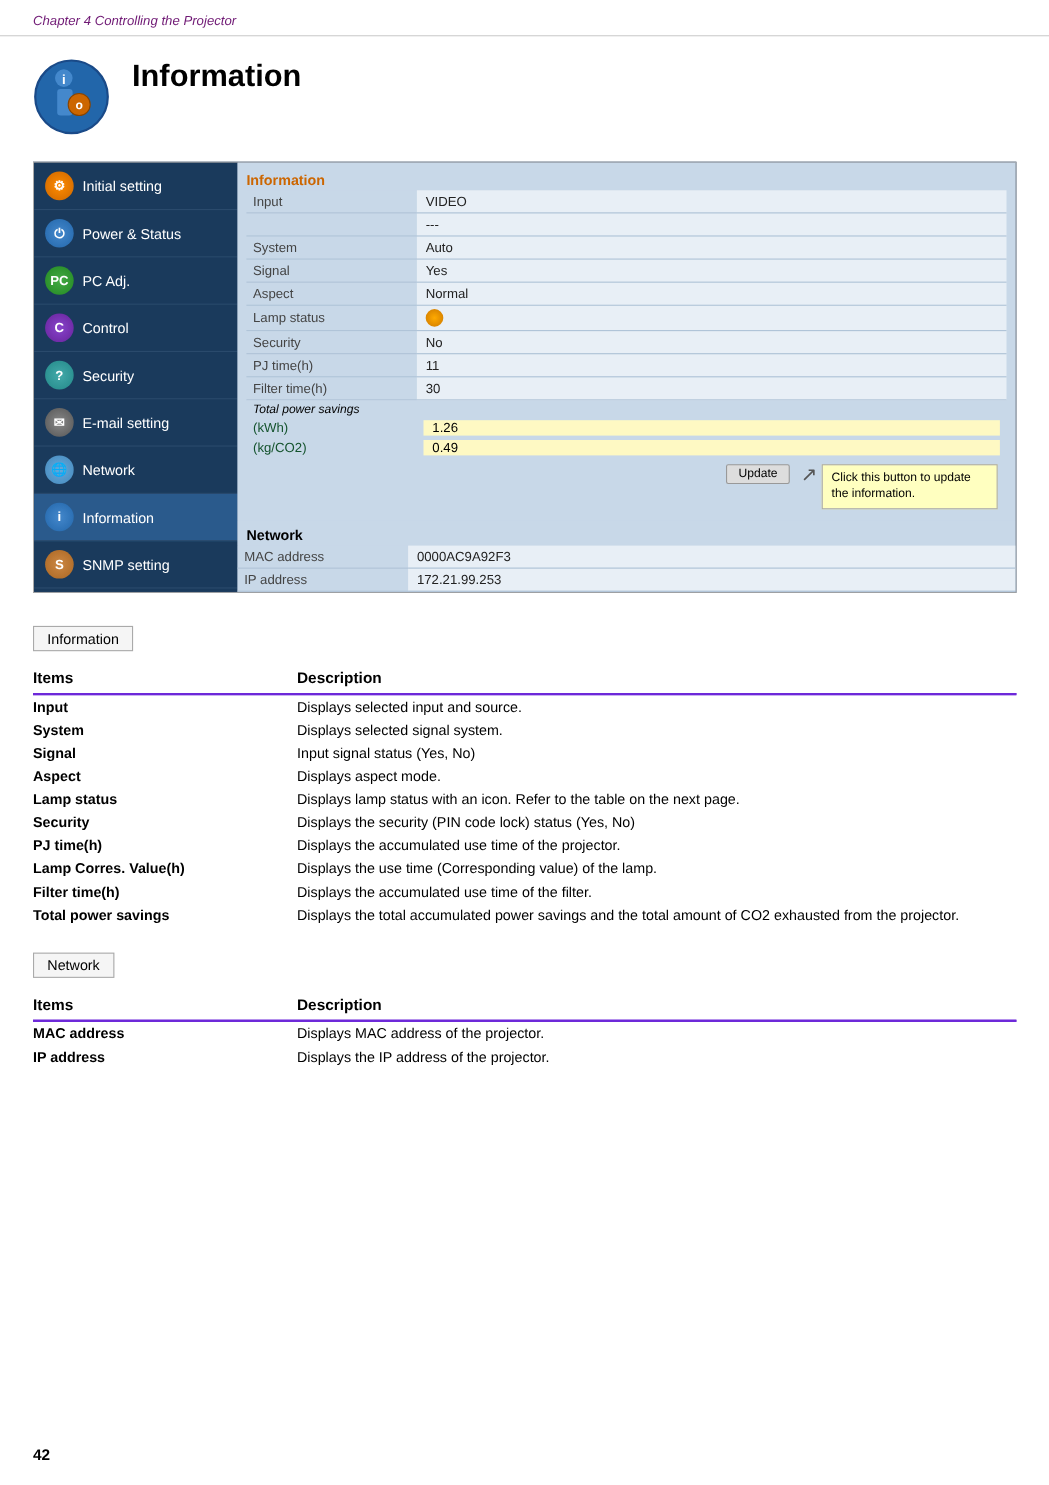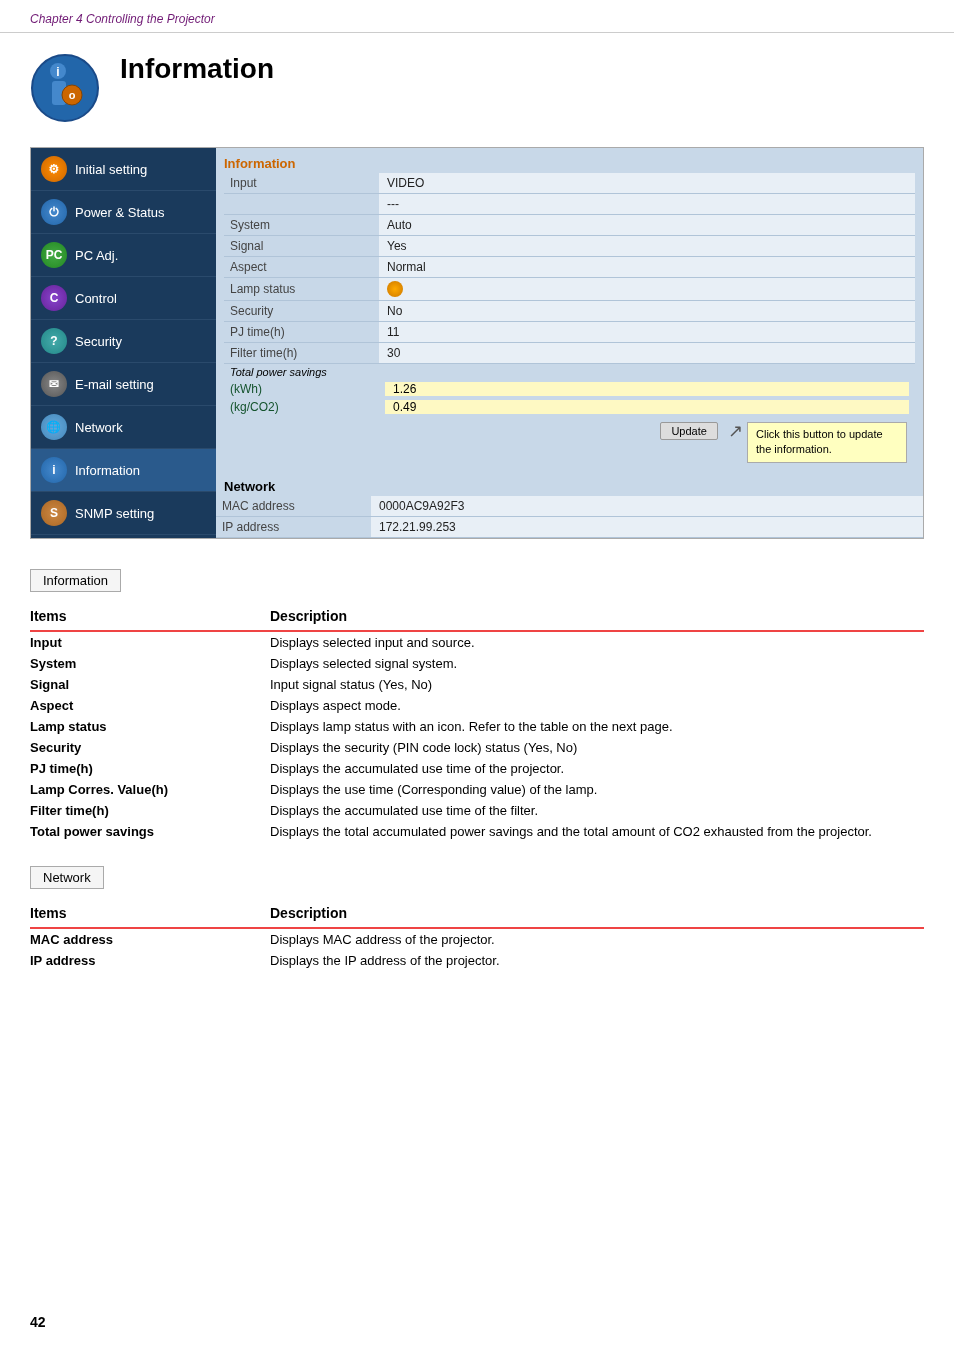--- a/index.html
+++ b/index.html
@@ -220,21 +220,21 @@
       margin-bottom: 12px;
       background: #f5f5f5;
     }
 
     .desc-table {
       width: 100%;
       border-collapse: collapse;
     }
 
     .desc-table thead tr {
-      border-bottom: 2px solid #ef4444;
+      border-bottom: 2px solid #6d28d9;
       margin-top: 32px;
     }
 
     .desc-table thead th {
       text-align: left;
       font-size: 14px;
       font-weight: bold;
       padding: 4px 8px 6px 0;
     }
 

